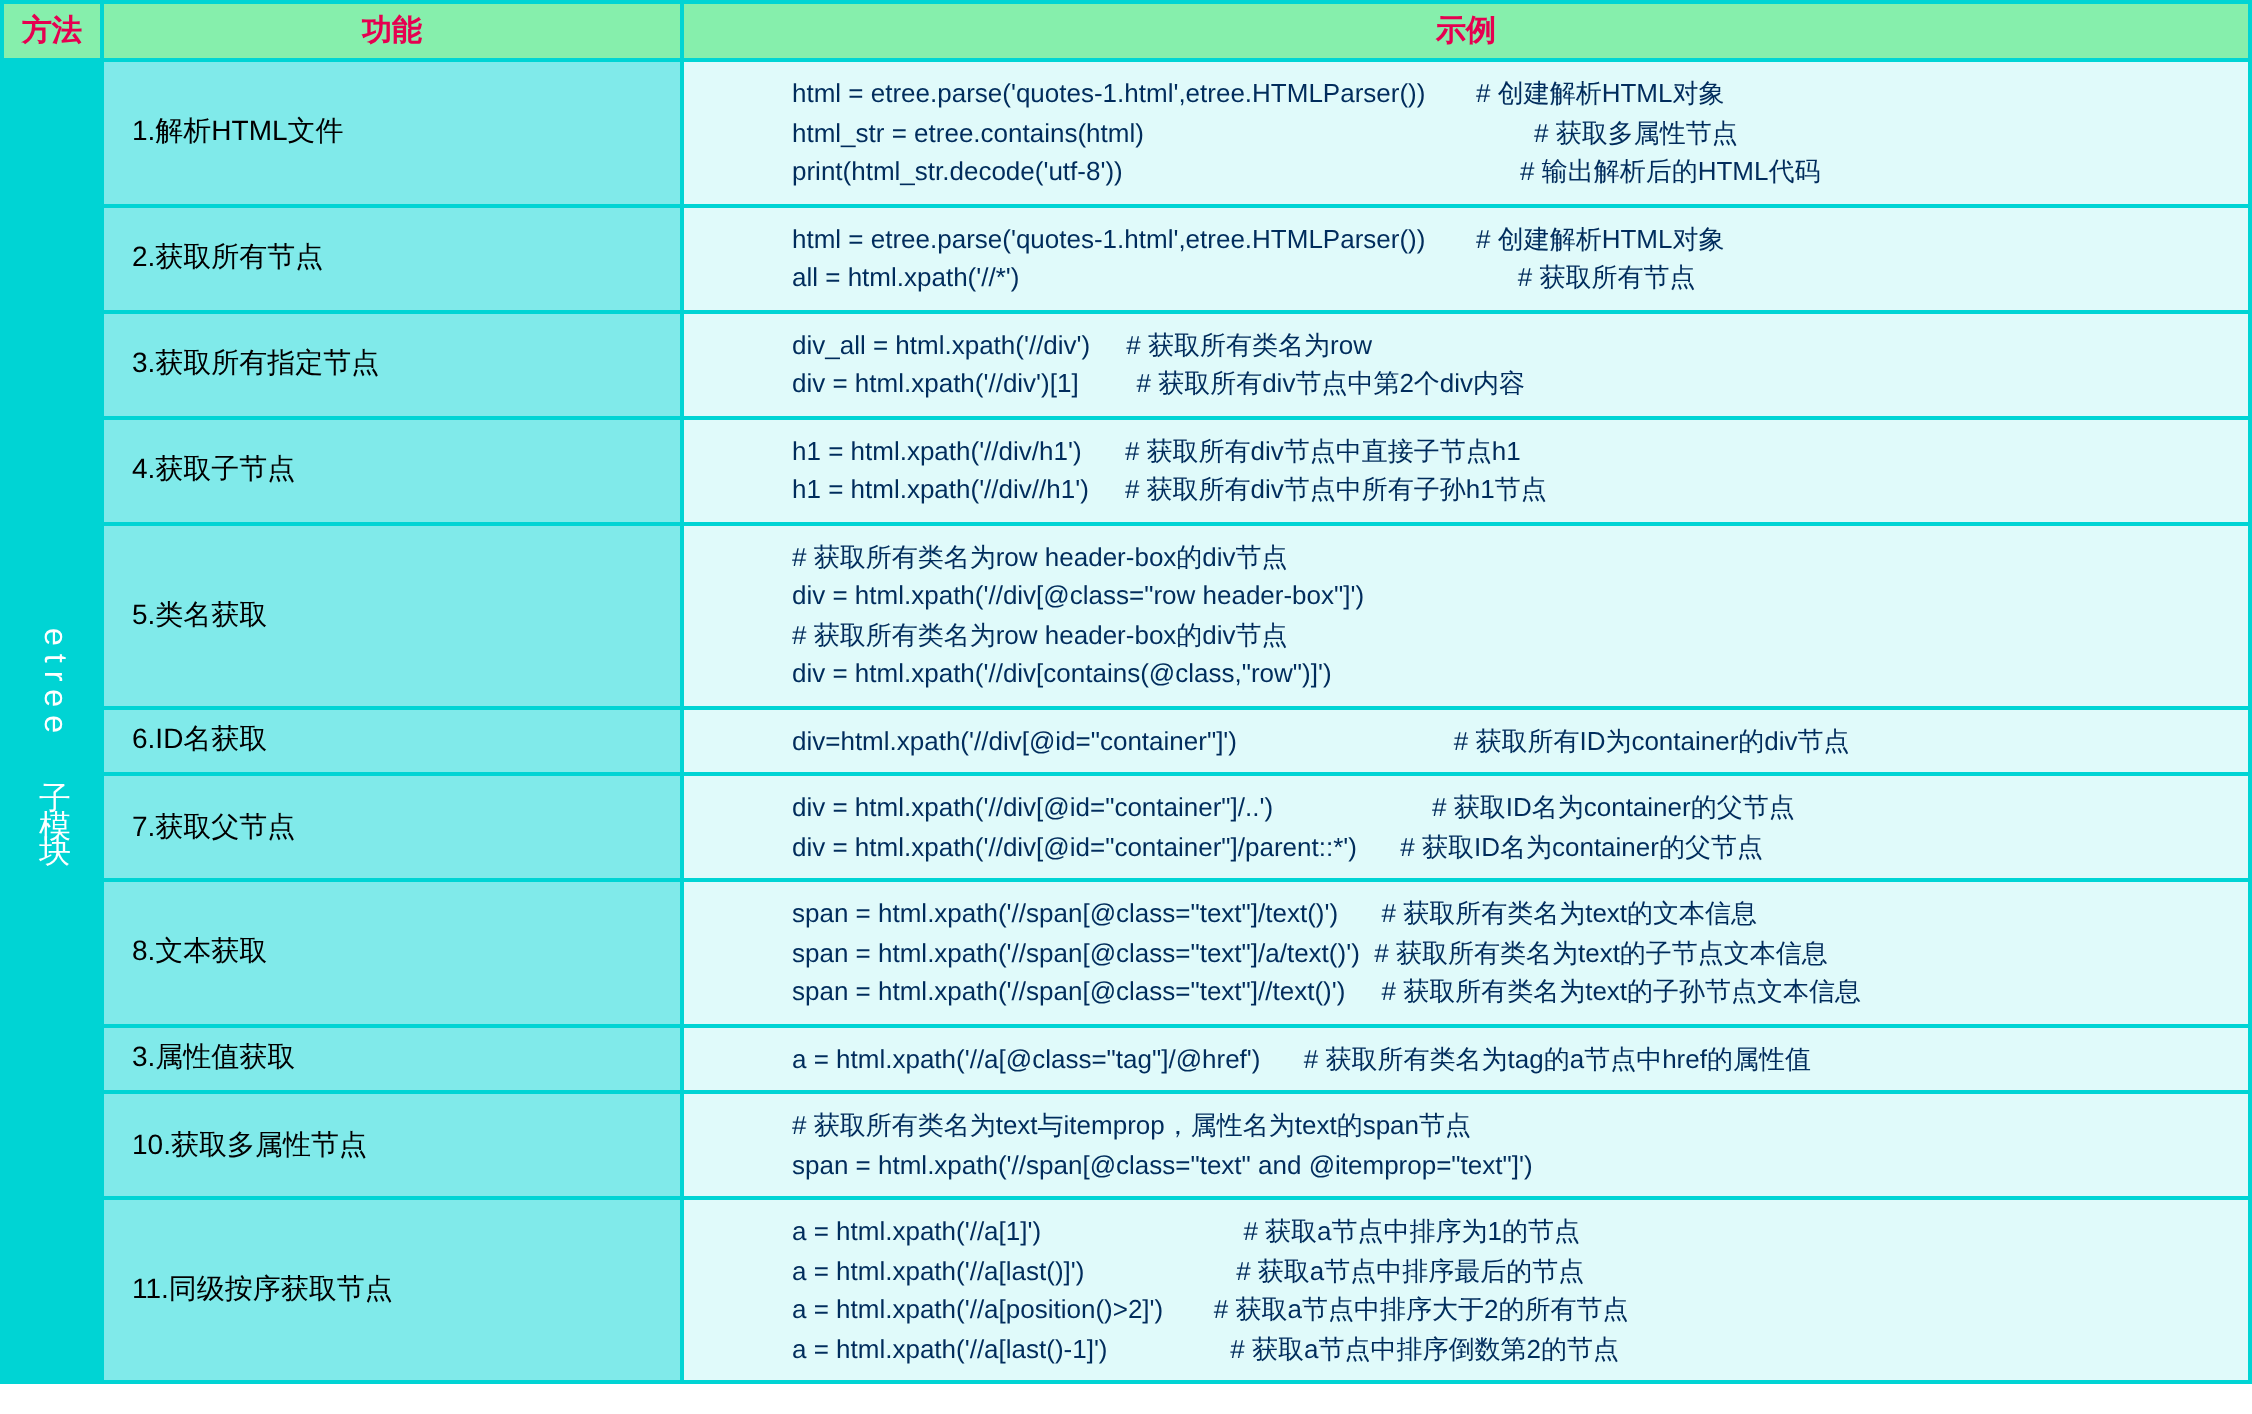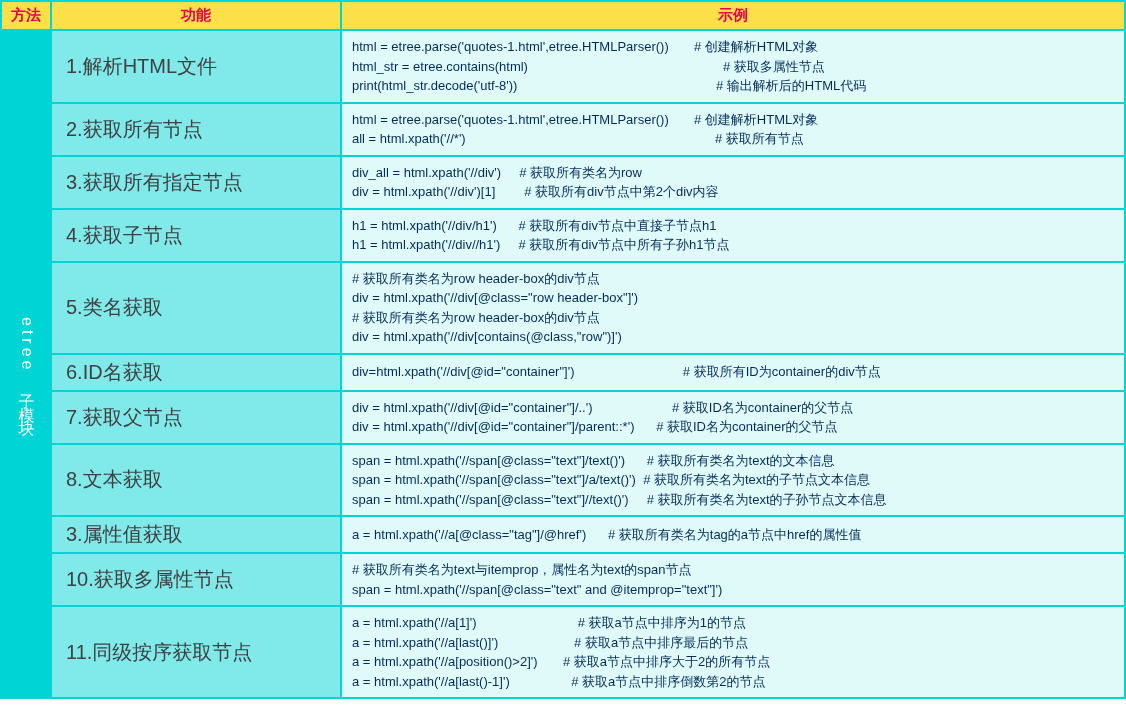--- a/index.html
+++ b/index.html
@@ -12,55 +12,55 @@
       border-collapse: collapse;
       width: 1126px;
       table-layout: fixed;
     }
     th, td {
       border: 2px solid #00d4d4;
       padding: 4px 6px;
       vertical-align: middle;
     }
     th {
-      background: #fde047;
+      background: #86efac;
       color: #e60050;
       font-weight: bold;
       text-align: center;
       font-size: 15px;
     }
     .col-method { width: 50px; }
     .col-func { width: 290px; }
     .col-example { width: auto; }
     .method-cell {
       background: #00d4d4;
       color: #fff;
       writing-mode: vertical-rl;
       text-align: center;
       letter-spacing: 4px;
       padding: 0;
       font-size: 16px;
     }
     .func-cell {
       background: #80eaea;
-      color: #404040;
-      font-size: 20px;
+      color: #000000;
+      font-size: 14px;
       padding-left: 14px;
     }
     .example-cell {
       background: #e0fafa;
       color: #002c5c;
       padding: 6px 10px;
     }
     .line {
       display: flex;
       white-space: nowrap;
       line-height: 1.5;
     }
-    .code { flex: 0 0 auto; }
+    .code { flex: 0 0 auto; margin-left: 44px; }
     .spacer { flex: 0 0 auto; }
     .comment { flex: 0 0 auto; text-align: right; }
   </style>
 </head>
 <body>
 
 <table>
   <colgroup>
     <col class="col-method">
     <col class="col-func">

